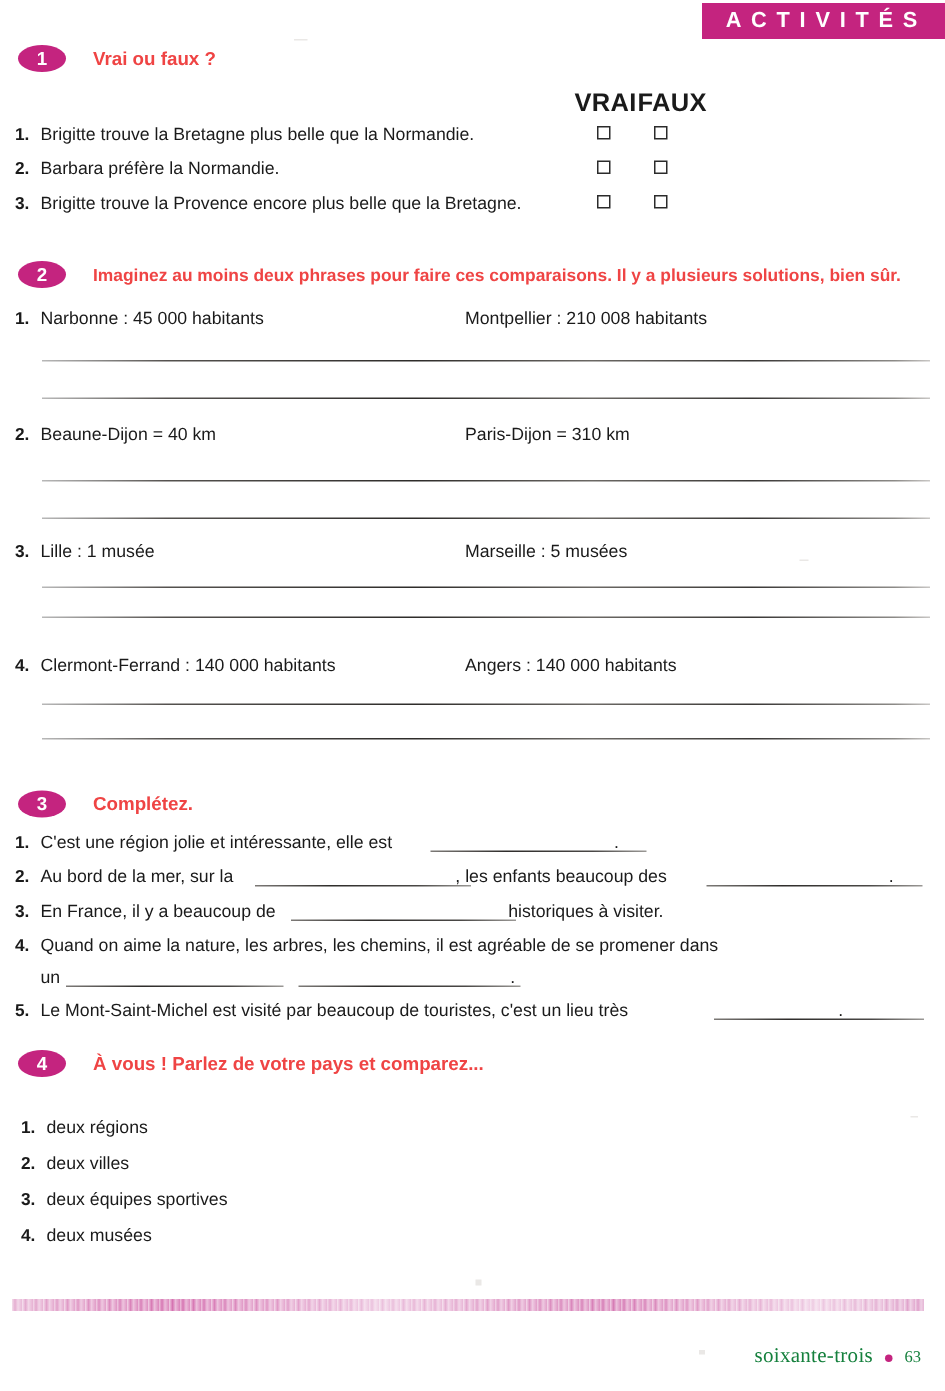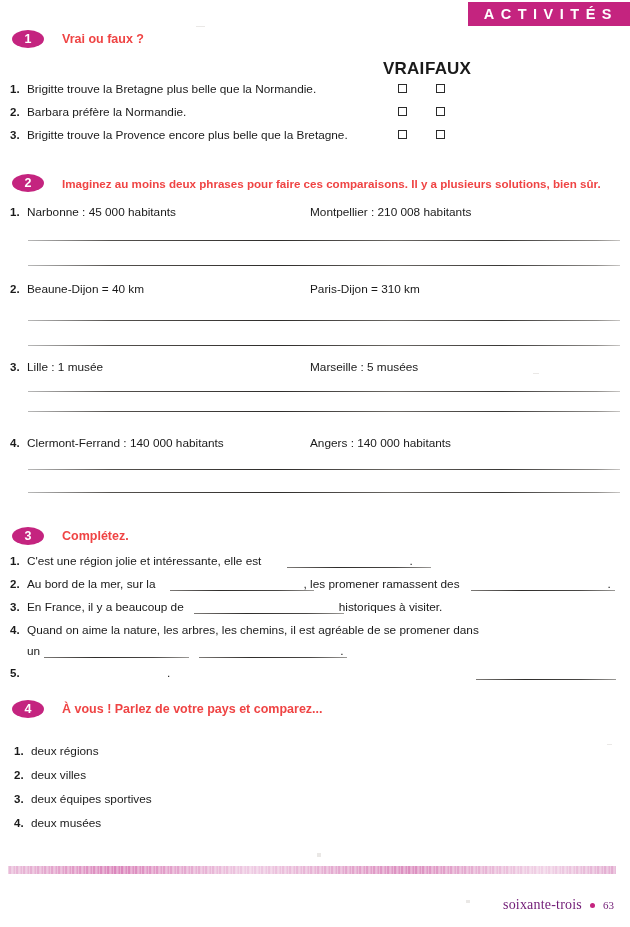--- a/index.html
+++ b/index.html
@@ -159,21 +159,21 @@
         rgba(255,255,255,.55) 4px, rgba(255,255,255,.15) 7px),
       linear-gradient(90deg, #e2a3cb 0%, #cf5ba4 18%, #e9b9d9 40%, #d066a9 66%, #ecc3de 88%, #d98ec0 100%);
     opacity: .9;
   }
   .folio {
     position: absolute;
     right: 16px;
     top: 897px;
     font-family: "Liberation Serif", serif;
     font-size: 14px;
-    color: #701a75;
+    color: #15803d;
     display: flex;
     align-items: center;
     gap: 8px;
     margin-left: 20px;
   }
   .folio .dot {
     width: 5px;
     height: 5px;
     border-radius: 50%;
     background: #c4247f;
@@ -285,21 +285,21 @@
     <span class="txt">C'est une région jolie et intéressante, elle est</span>
     <span style="display:inline-block;width:148px;"></span>
     <span class="txt">.</span>
   </div>
   <div class="fill" style="top:567px; left:287px; width:144px;"></div>
 
   <div class="row" style="top:577px; left:10px;">
     <span class="num">2.</span>
     <span class="txt">Au bord de la mer, sur la</span>
     <span style="display:inline-block;width:148px;"></span>
-    <span class="txt">, les promener ramassent des</span>
+    <span class="txt">, les enfants beaucoup des</span>
     <span style="display:inline-block;width:148px;"></span>
     <span class="txt">.</span>
   </div>
   <div class="fill" style="top:590px; left:170px; width:144px;"></div>
   <div class="fill" style="top:590px; left:471px; width:144px;"></div>
 
   <div class="row" style="top:600px; left:10px;">
     <span class="num">3.</span>
     <span class="txt">En France, il y a beaucoup de</span>
     <span style="display:inline-block;width:155px;"></span>
@@ -314,20 +314,21 @@
   <div class="row" style="top:644px; left:27px;">
     <span class="txt">un</span>
     <span style="display:inline-block;width:300px;"></span>
     <span class="txt">.</span>
   </div>
   <div class="fill" style="top:657px; left:44px; width:145px;"></div>
   <div class="fill" style="top:657px; left:199px; width:148px;"></div>
 
   <div class="row" style="top:666px; left:10px;">
     <span class="num">5.</span>
+    <span class="txt">Le Mont-Saint-Michel est visité par beaucoup de touristes, c'est un lieu très</span>
     <span style="display:inline-block;width:140px;"></span>
     <span class="txt">.</span>
   </div>
   <div class="fill" style="top:679px; left:476px; width:140px;"></div>
 
   <div class="ex-head" style="top:700px;">
     <span class="badge">4</span>
     <span class="ex-title">À vous ! Parlez de votre pays et comparez...</span>
   </div>
 

